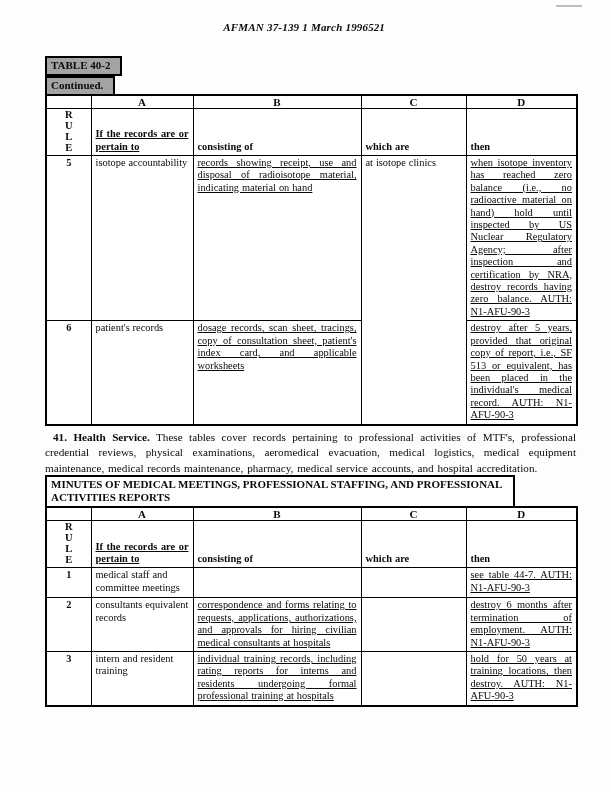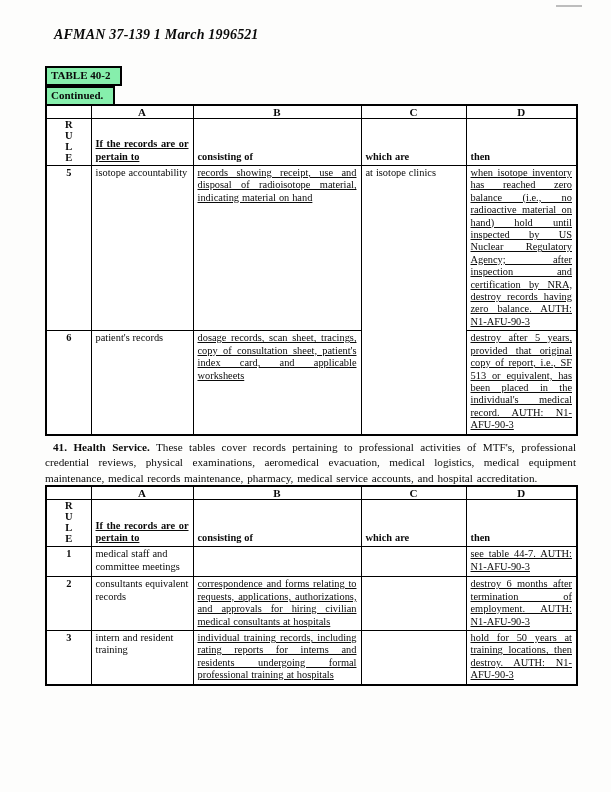--- a/index.html
+++ b/index.html
@@ -6,33 +6,33 @@
   html, body { margin:0; padding:0; }
   body {
     width:611px; height:792px;
     background:#fdfdfc; color:#0a0a0a;
     font-family:"Liberation Serif", serif;
     position:relative; overflow:hidden;
   }
   .page { position:absolute; left:45px; top:0; width:531px; }
 
   .header-row {
-    margin-top:27px;
-    display:flex; justify-content:flex-start; align-items:baseline;
-    font-weight:bold; font-style:italic; font-size:14px;
+    margin-top:21px;
+    display:flex; justify-content:center; align-items:baseline;
+    font-weight:bold; font-style:italic; font-size:11px;
   }
   .header-row .doc-id { padding-left:9px; letter-spacing:0.2px; }
   .header-row .pgnum { padding-right:22px;font-style:italic; }
 
   .tbox {
     display:inline-block;
     border:2px solid #000;
     font-weight:bold; font-size:11px;
     padding:1px 10px 1px 4px;
-    background:#86efac;
+    background:#a3a3a3;
   }
   .tag1 { margin-top:23px; }
   .stack { line-height:0; }
   .stack .tbox { line-height:1.25; vertical-align:bottom; }
 
   table.rec {
     border-collapse:collapse;
     width:531px; table-layout:fixed;
     margin-top:-2px;
     background:#fff;
@@ -137,20 +137,21 @@
       <td class="jt">dosage records, scan sheet, tracings, copy of consultation sheet, patient's index card, and applicable worksheets</td>
       <td class="jt">destroy after 5 years, provided that original copy of report, i.e., SF 513 or equivalent, has been placed in the individual's medical record.  AUTH: N1-AFU-90-3</td>
     </tr>
   </tbody>
     </table>
 
   <div class="para">
     <span class="lead">41. Health Service.</span><span> These tables cover records pertaining to professional activities of MTF's, professional credential reviews, physical examinations, aeromedical evacuation, medical logistics, medical equipment maintenance, medical records maintenance, pharmacy, medical service accounts, and hospital accreditation.</span>
   </div>
 
+  <div class="title-box">MINUTES OF MEDICAL MEETINGS, PROFESSIONAL STAFFING, AND PROFESSIONAL ACTIVITIES REPORTS</div>
 
   <table class="rec">
     <colgroup>
       <col style="width:45px">
         <col style="width:102px">
         <col style="width:168px">
       <col style="width:105px">
         <col style="width:111px">
     </colgroup>
     <tbody>

